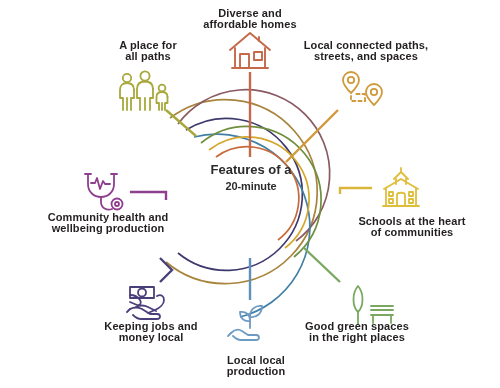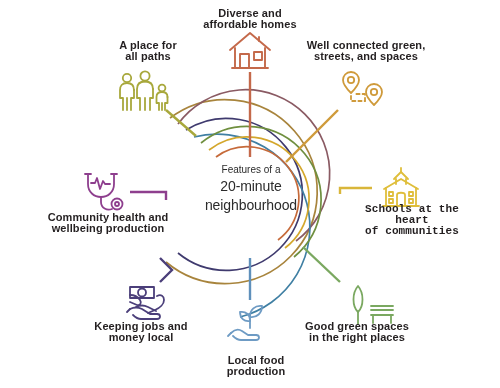--- a/index.html
+++ b/index.html
@@ -39,36 +39,36 @@
   }
   .center-title {
     position: absolute;
     left: 186px;
     top: 162px;
     width: 130px;
     text-align: center;
     color: #2b2b2b;
   }
   .center-small {
-    font-size: 10px;
+    font-size: 13px;
     line-height: 15px;
-    font-weight: 400;
+    font-weight: 700;
   }
   .center-big {
-    font-size: 14px;
+    font-size: 11px;
     line-height: 19px;
-    font-weight: 400;
+    font-weight: 700;
     letter-spacing: -0.1px;
   }
   .lbl-homes      { left: 190px; top: 8px;   width: 120px; }
   .lbl-paths      { left: 303px; top: 40px;  width: 126px; }
-  .lbl-schools    { left: 352px; top: 204px; width: 120px; font-family: Liberation Mono, monospace; }
+  .lbl-schools    { left: 352px; top: 216px; width: 120px; }
   .lbl-green      { left: 295px; top: 321px; width: 124px; }
   .lbl-food       { left: 197px; top: 355px; width: 118px; }
-  .lbl-jobs       { left: 80px;  top: 321px; width: 122px; }
+  .lbl-jobs       { left: 90px;  top: 321px; width: 122px; }
   .lbl-health     { left: 42px;  top: 212px; width: 132px; }
   .lbl-ages       { left: 96px;  top: 40px;  width: 104px; }
 </style>
 </head>
 <body>
 
 <div id="diagram-root">
 
   <svg class="stage" viewBox="0 0 500 388">
 
@@ -201,36 +201,35 @@
       <path d="M 49.5 25 L 49.5 31 L 47 31 L 47 38"></path>
       <path d="M 44 20 C 48 20 49.5 22 49.5 25"></path>
       <path d="M 44 31 L 44 38"></path>
     </g>
 
   </svg>
 
   <div class="center-title">
     <div class="center-small">Features of a</div>
     <div class="center-big">20-minute</div>
-    <div class="center-big">neighbourhood</div>
   </div>
 
   <div class="label lbl-homes">Diverse and
 affordable homes</div>
 
-  <div class="label lbl-paths">Well connected green,
+  <div class="label lbl-paths">Local connected paths,
 streets, and spaces</div>
 
   <div class="label lbl-schools">Schools at the heart
 of communities</div>
 
   <div class="label lbl-green">Good green spaces
 in the right places</div>
 
-  <div class="label lbl-food">Local food production</div>
+  <div class="label lbl-food">Local local production</div>
 
   <div class="label lbl-jobs">Keeping jobs and
 money local</div>
 
   <div class="label lbl-health">Community health and
 wellbeing production</div>
 
   <div class="label lbl-ages">A place for
 all paths</div>
 

